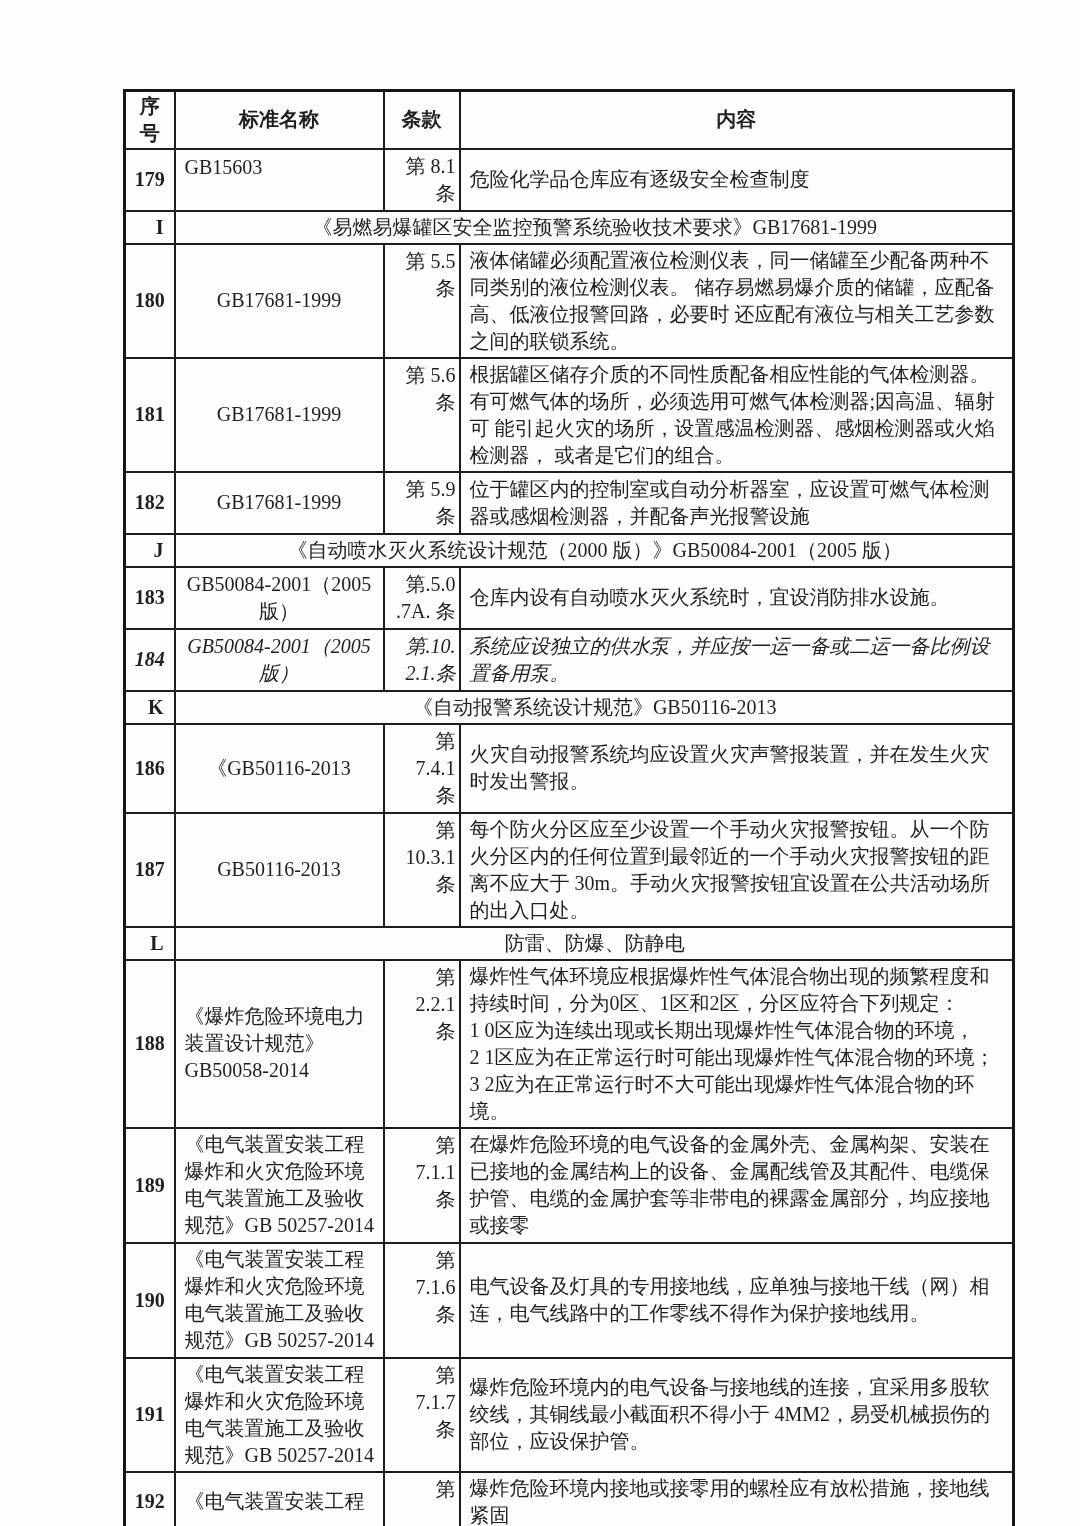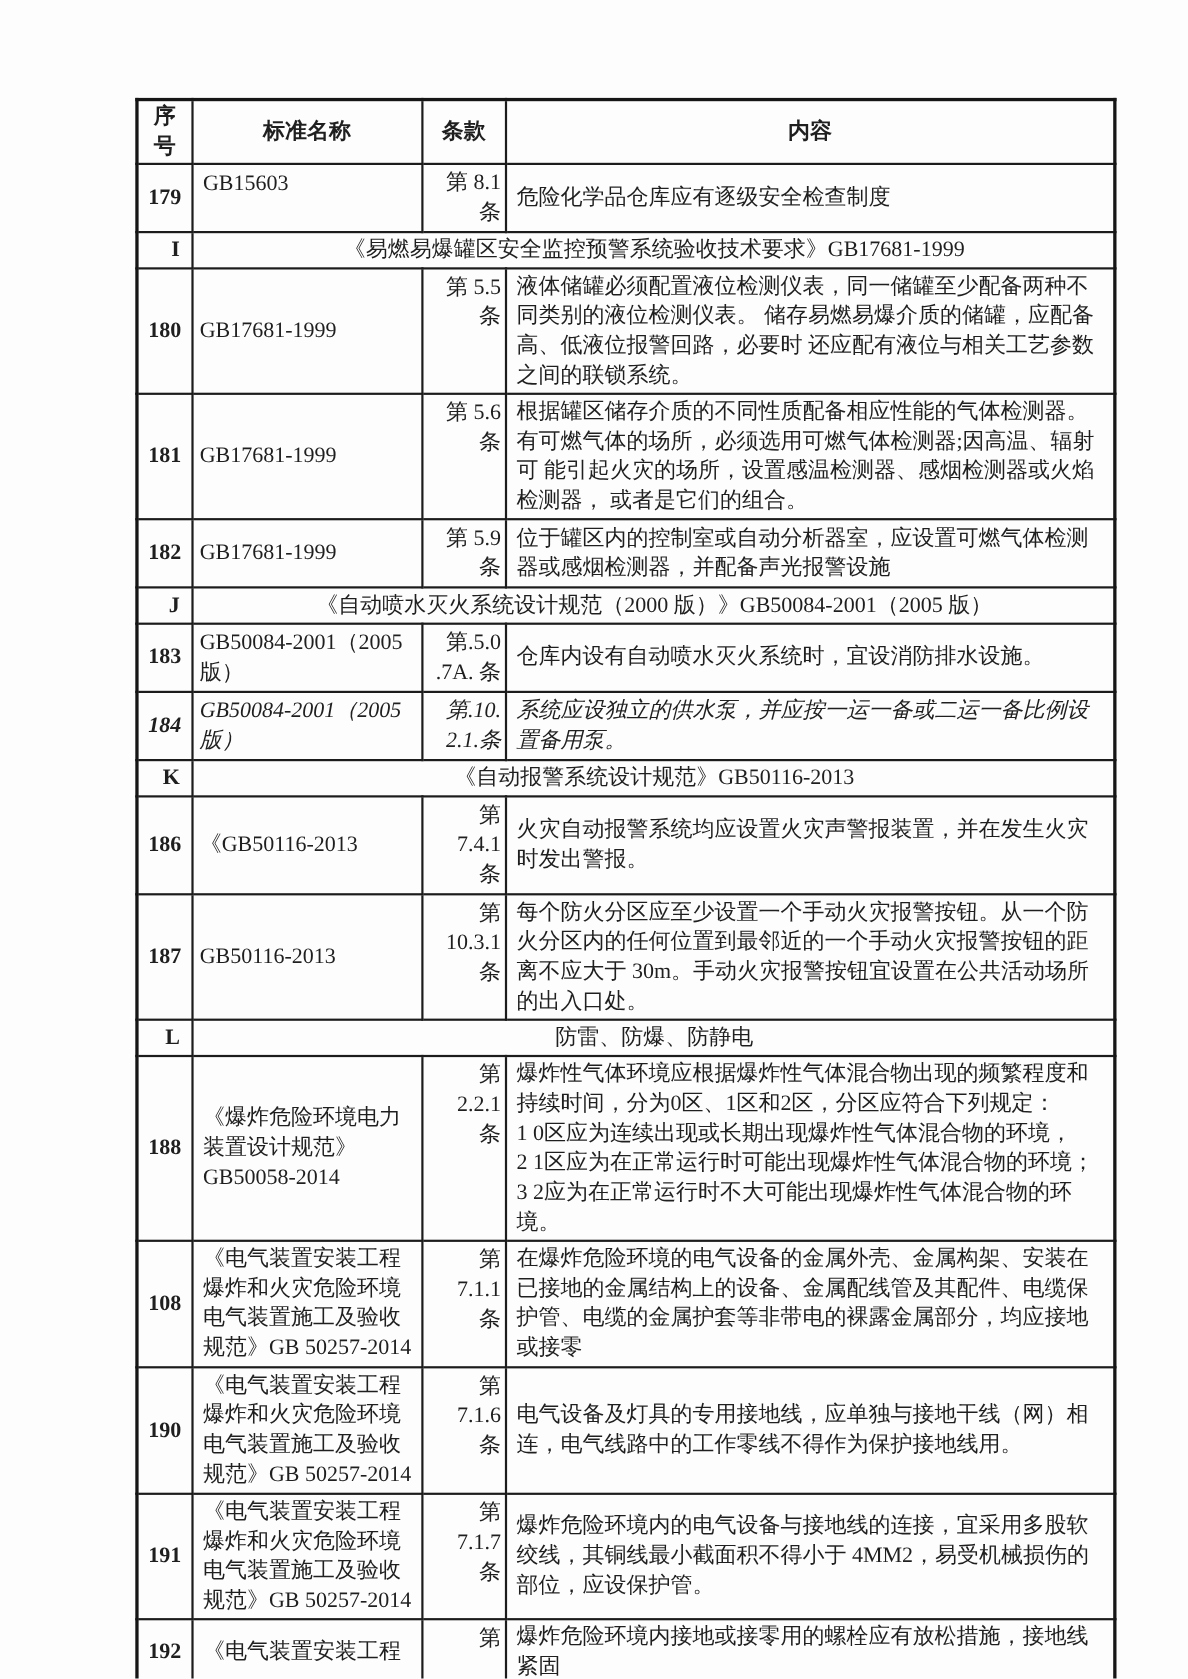--- a/index.html
+++ b/index.html
@@ -49,21 +49,21 @@
     text-align: right;
     padding-right: 10px;
   }
   td.section-title {
     text-align: center;
     vertical-align: middle;
     padding: 2px 8px 2px 10px;
     white-space: pre-line;
   }
   td.name {
-    text-align: left;
+    text-align: center;
     vertical-align: middle;
     padding: 2px 6px;
     white-space: pre-line;
   }
   td.name.left { text-align: left; padding-left: 9px; }
   td.name.top  { vertical-align: top; padding-top: 4px; }
   td.clause {
     text-align: right;
     vertical-align: top;
     padding: 3px 3px;
@@ -180,21 +180,21 @@
 GB50058-2014</td>
           <td class="clause">第
 2.2.1
 条</td>
           <td class="content">爆炸性气体环境应根据爆炸性气体混合物出现的频繁程度和持续时间，分为0区、1区和2区，分区应符合下列规定：
 1 0区应为连续出现或长期出现爆炸性气体混合物的环境，
 2 1区应为在正常运行时可能出现爆炸性气体混合物的环境；
 3 2应为在正常运行时不大可能出现爆炸性气体混合物的环境。</td>
         </tr>
         <tr style="height: 115px;">
-          <td class="no">108</td>
+          <td class="no">189</td>
           <td class="name left">《电气装置安装工程
 爆炸和火灾危险环境
 电气装置施工及验收
 规范》GB 50257-2014</td>
           <td class="clause">第
 7.1.1
 条</td>
           <td class="content">在爆炸危险环境的电气设备的金属外壳、金属构架、安装在已接地的金属结构上的设备、金属配线管及其配件、电缆保护管、电缆的金属护套等非带电的裸露金属部分，均应接地或接零</td>
         </tr>
         <tr style="height: 115px;">

